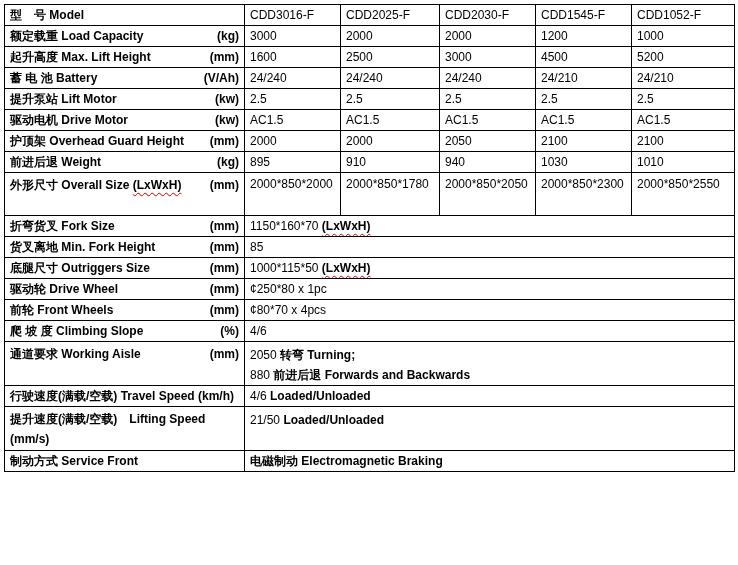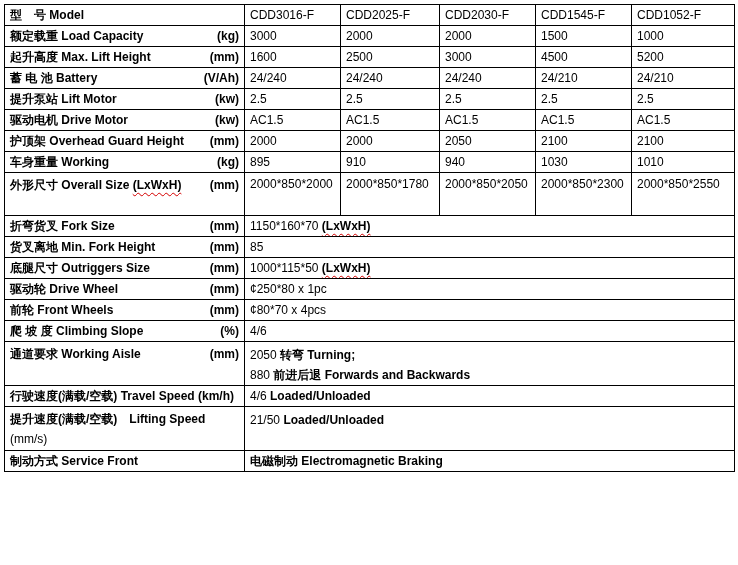--- a/index.html
+++ b/index.html
@@ -39,21 +39,21 @@
   tr.row-normal { height: 21px; }
   tr.row-tall   { height: 43px; }
   tr.row-tall td { vertical-align: top; padding-top: 3px; }
   td.label { font-weight: bold; }
   .lab-line {
     display: flex;
     justify-content: space-between;
     align-items: baseline;
     line-height: 19px;
   }
-  .lab2 { line-height: 21px; font-weight: normal; }
+  .lab2 { line-height: 21px; font-weight: bold; }
   td.val { font-weight: normal; }
   .val-line { line-height: 20px; }
   .b  { font-weight: bold; }
   .sp {
     text-decoration-line: underline;
     text-decoration-style: wavy;
     text-decoration-color: #d40000;
     text-decoration-thickness: 1px;
     text-underline-offset: 3px;
   }
@@ -83,21 +83,21 @@
         <tr class="row-normal">
           <td class="label">
             <div class="lab-line">
               <span class="nm"><span>额定载重 Load Capacity</span></span>
               <span class="unit">(kg)</span>
             </div>
           </td>
           <td class="val">3000</td>
           <td class="val">2000</td>
           <td class="val">2000</td>
-          <td class="val">1500</td>
+          <td class="val">1200</td>
           <td class="val">1000</td>
         </tr>
         <tr class="row-normal">
           <td class="label">
             <div class="lab-line">
               <span class="nm"><span>起升高度 Max. Lift Height</span></span>
               <span class="unit">(mm)</span>
             </div>
           </td>
           <td class="val">1600</td>
@@ -154,21 +154,21 @@
           </td>
           <td class="val">2000</td>
           <td class="val">2000</td>
           <td class="val">2050</td>
           <td class="val">2100</td>
           <td class="val">2100</td>
         </tr>
         <tr class="row-normal">
           <td class="label">
             <div class="lab-line">
-              <span class="nm"><span>车身重量 Working</span></span>
+              <span class="nm"><span>前进后退 Weight</span></span>
               <span class="unit">(kg)</span>
             </div>
           </td>
           <td class="val">895</td>
           <td class="val">910</td>
           <td class="val">940</td>
           <td class="val">1030</td>
           <td class="val">1010</td>
         </tr>
         <tr class="row-tall">

